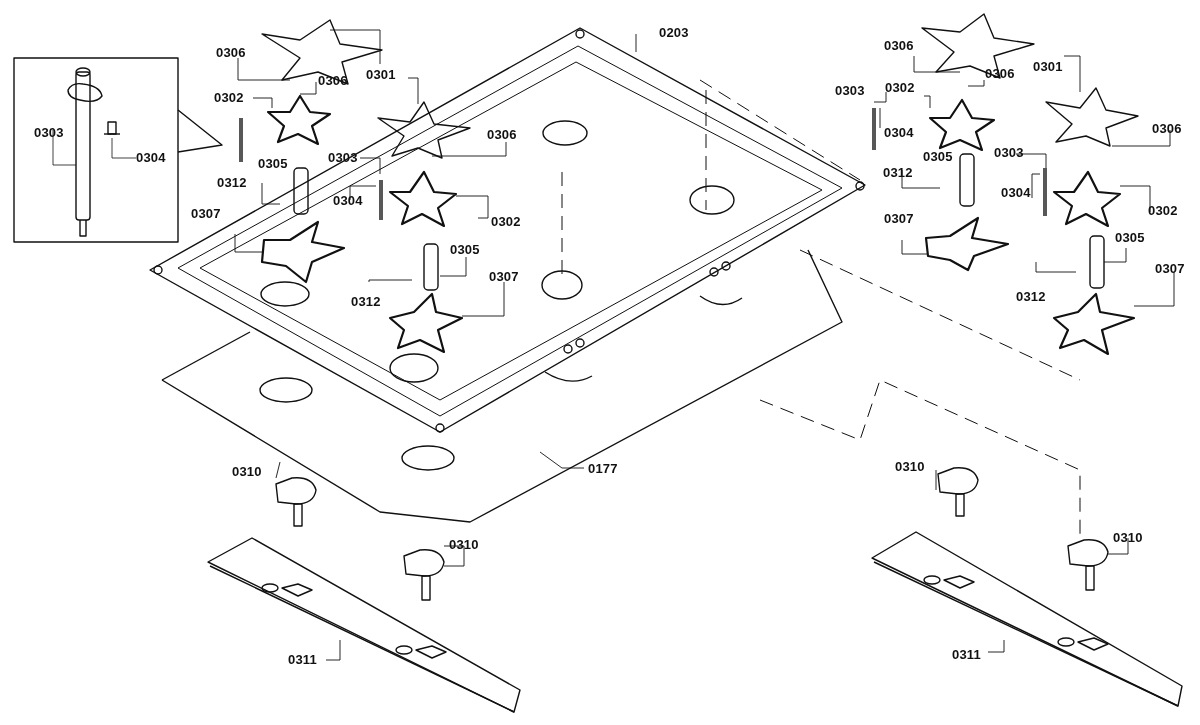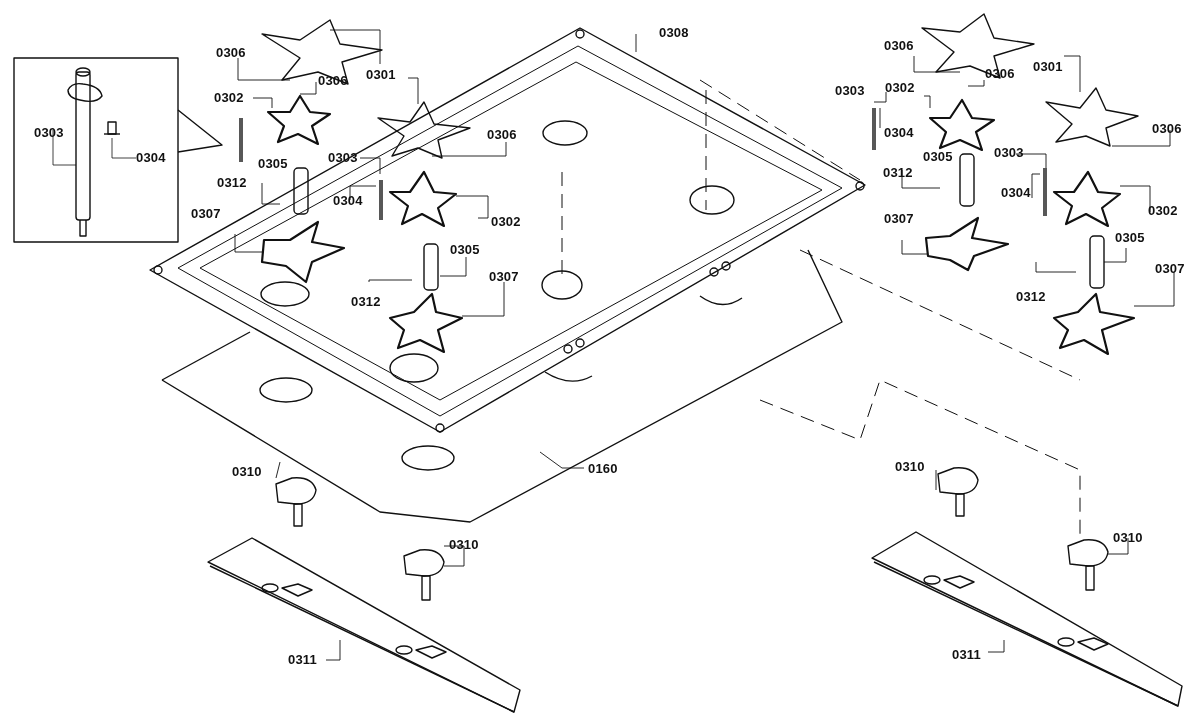--- a/index.html
+++ b/index.html
@@ -188,22 +188,22 @@
   <span class="lbl" style="left:258px;top:157px">0305</span>
   <span class="lbl" style="left:217px;top:176px">0312</span>
   <span class="lbl" style="left:191px;top:207px">0307</span>
   <span class="lbl" style="left:328px;top:151px">0303</span>
   <span class="lbl" style="left:333px;top:194px">0304</span>
   <span class="lbl" style="left:487px;top:128px">0306</span>
   <span class="lbl" style="left:491px;top:215px">0302</span>
   <span class="lbl" style="left:450px;top:243px">0305</span>
   <span class="lbl" style="left:351px;top:295px">0312</span>
   <span class="lbl" style="left:489px;top:270px">0307</span>
-  <span class="lbl" style="left:659px;top:26px">0308</span>
-  <span class="lbl" style="left:588px;top:462px">0160</span>
+  <span class="lbl" style="left:659px;top:26px">0203</span>
+  <span class="lbl" style="left:588px;top:462px">0177</span>
   <span class="lbl" style="left:232px;top:465px">0310</span>
   <span class="lbl" style="left:449px;top:538px">0310</span>
   <span class="lbl" style="left:288px;top:653px">0311</span>
 
   <span class="lbl" style="left:884px;top:39px">0306</span>
   <span class="lbl" style="left:985px;top:67px">0306</span>
   <span class="lbl" style="left:1033px;top:60px">0301</span>
   <span class="lbl" style="left:885px;top:81px">0302</span>
   <span class="lbl" style="left:835px;top:84px">0303</span>
   <span class="lbl" style="left:884px;top:126px">0304</span>

